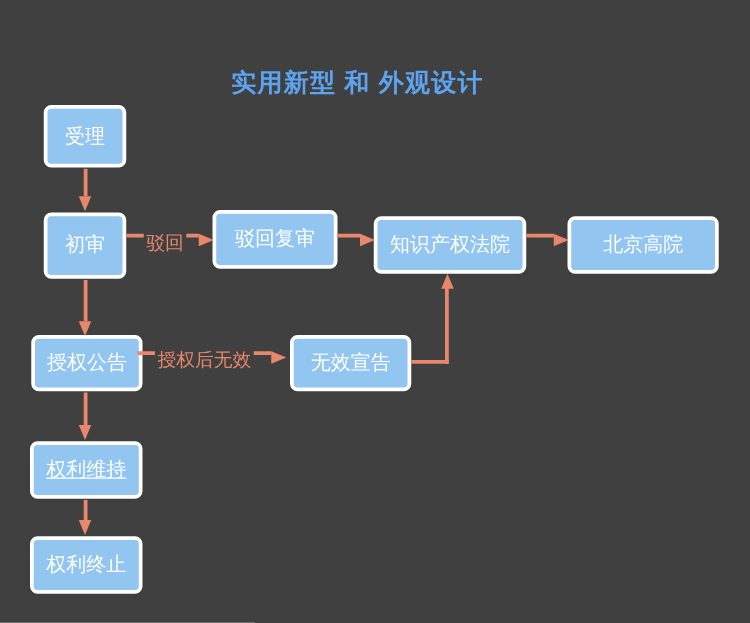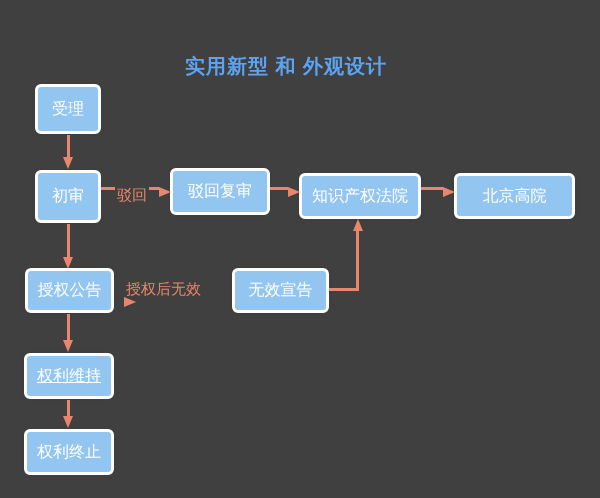--- a/index.html
+++ b/index.html
@@ -77,21 +77,21 @@
   .edge-label{
     color:#e8876b;
     font-size:15px;
     line-height:16px;
     padding:0 2px;
     white-space:nowrap;
   }
   .ha1{left:101px;top:187px;width:70px;}
   .ha2{left:270px;top:187px;width:30px;}
   .ha3{left:421px;top:187px;width:34px;}
-  .ha4{left:124px;top:281px;width:119px;flex-direction:column;}
+  .ha4{left:110px;top:281px;width:119px;}
   .seg15{width:14px;}
 
   
   .elbow-h{position:absolute;left:329px;top:288px;width:30px;height:3px;background:#e8876b;}
   .elbow-v{position:absolute;left:356px;top:230px;width:3px;height:61px;background:#e8876b;}
   .elbow-head-up{
     position:absolute;left:352.5px;top:219px;
     width:0;height:0;
     border-left:5px solid transparent;
     border-right:5px solid transparent;

